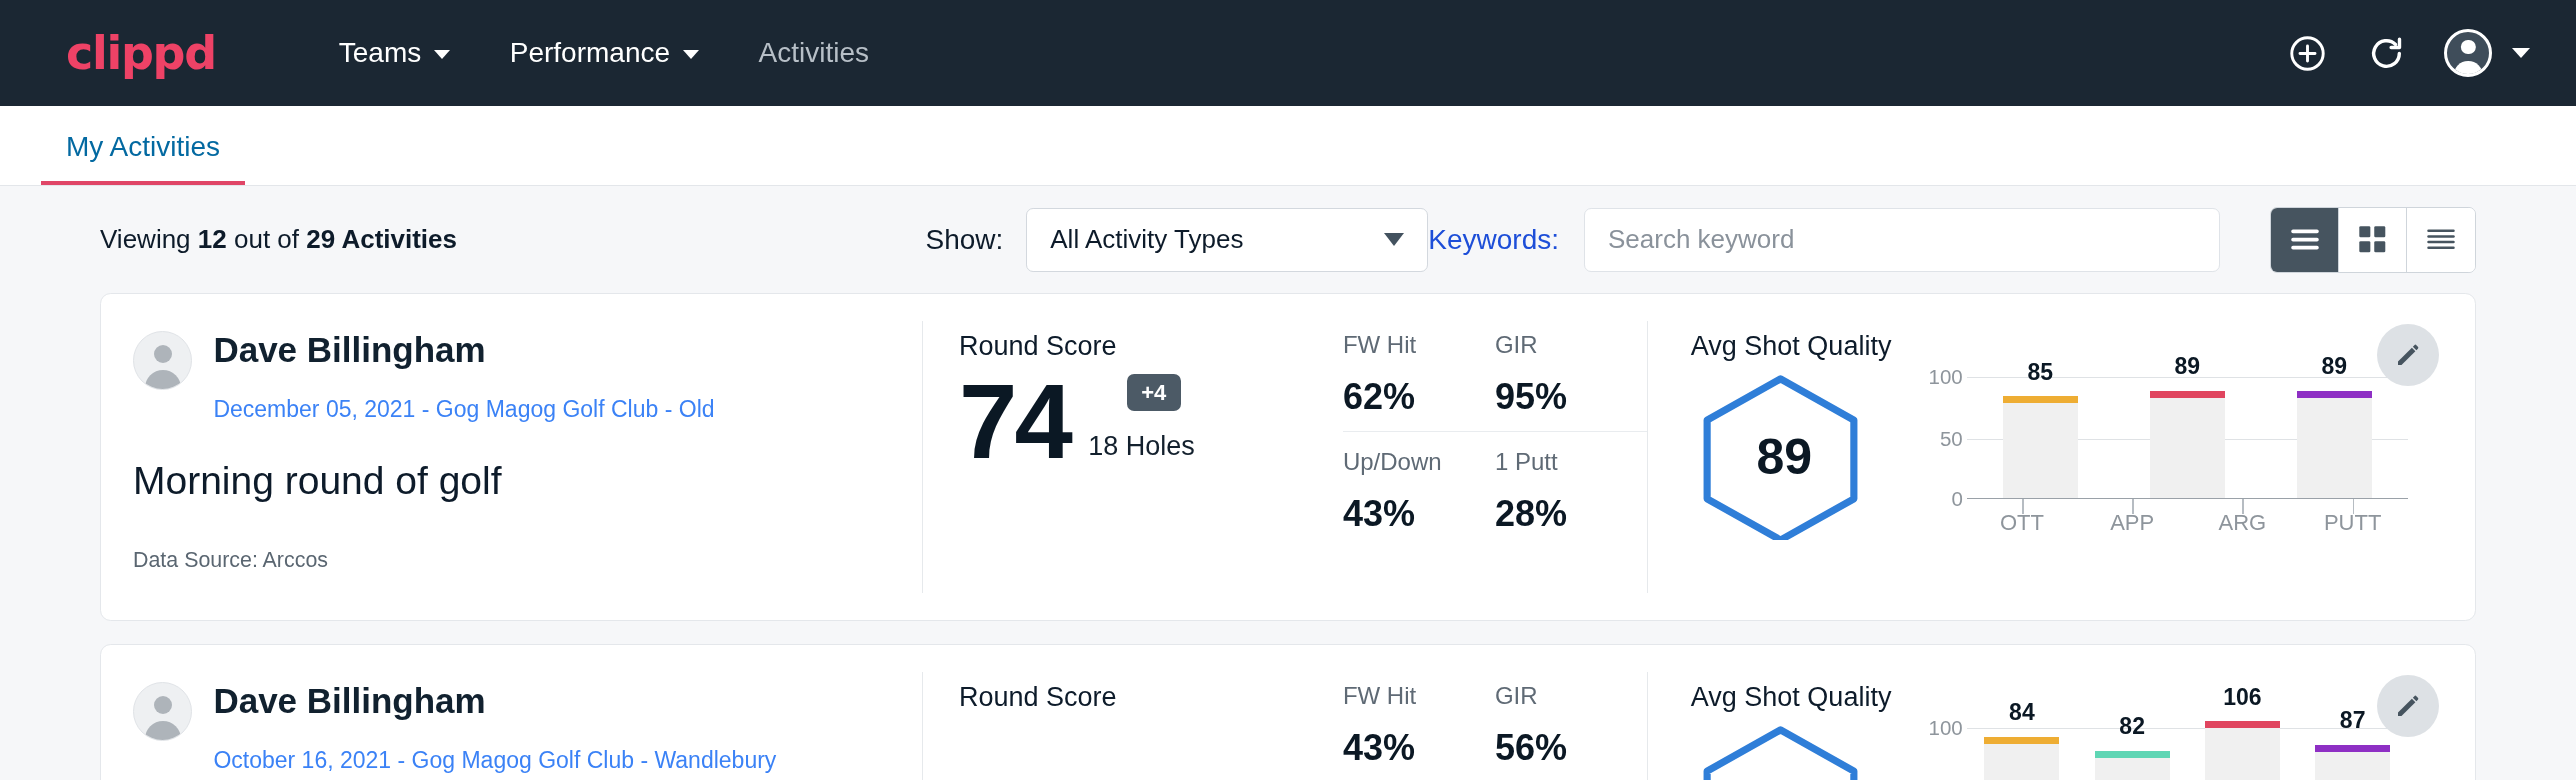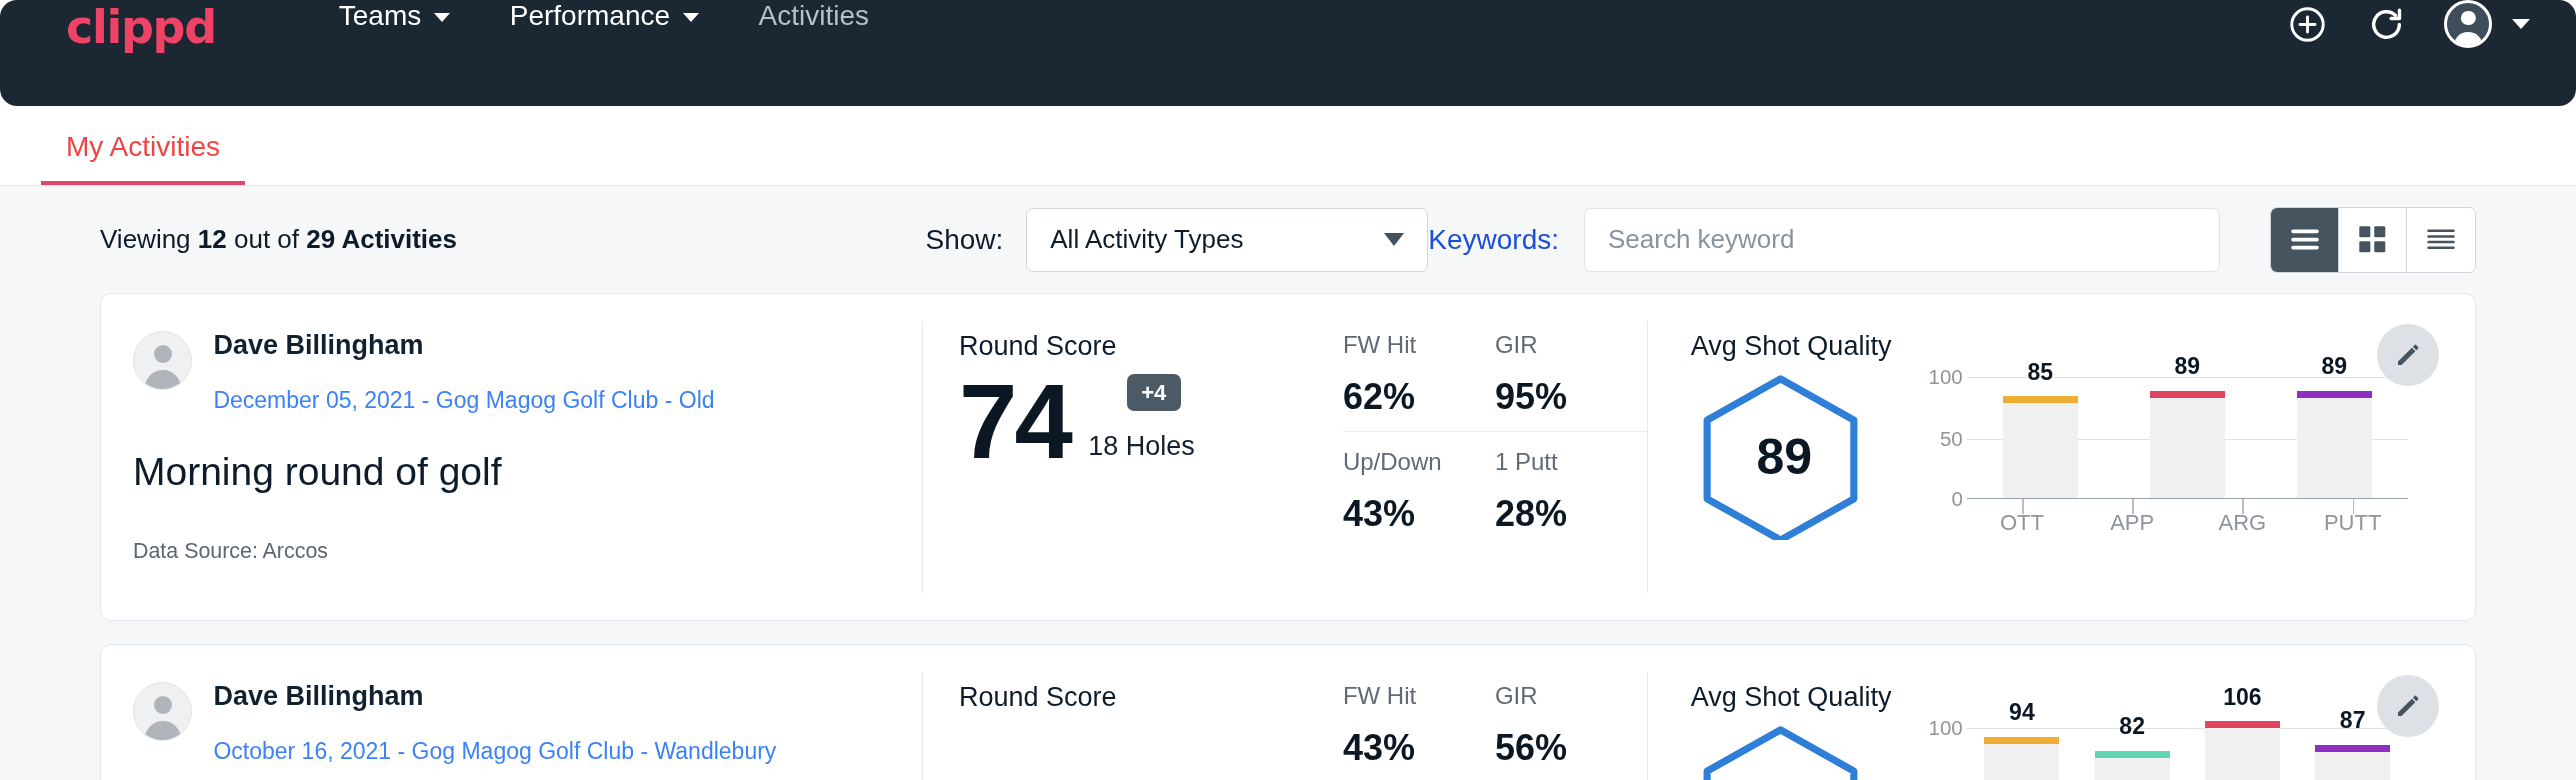--- a/index.html
+++ b/index.html
@@ -8,23 +8,22 @@
     font-family: "Liberation Sans", sans-serif;
     background: #ffffff;
     overflow: hidden;
   }
 
   
   .navbar {
     height: 106px;
     background: #1b2733;
     display: flex;
-    align-items: flex-start;
+    align-items: center;
     padding: 0 46px 0 66px;
-    border-radius: 17px;
   }
   .logo {
     font-size: 46px;
     font-weight: 700;
     color: #ee4266;
     letter-spacing: -1.3px;
     margin-right: 93px;
     font-family: "DejaVu Sans", sans-serif;
   }
   .nav-links { display: flex; align-items: center; gap: 0px; }
@@ -84,21 +83,21 @@
     display: flex; align-items: flex-end;
     padding-left: 41px;
   }
   .tab {
     font-size: 28px;
     color: #43525f;
     padding: 0 25px 18px 25px;
     border-bottom: 4.5px solid transparent;
     cursor: pointer;
   }
-  .tab.active { border-bottom-color: #e04667; color: #ef4444; }
+  .tab.active { border-bottom-color: #e04667; color: #0369a1; }
 
   
   .page { background: #f6f7f9; height: 594px; padding: 0 100px; }
 
   .filterbar {
     height: 107px;
     display: flex; align-items: center;
   }
   .viewing { font-size: 26px; color: #0d1b2a; }
   .viewing b { font-weight: 700; }
@@ -165,21 +164,21 @@
     position: relative; overflow: hidden; flex: 0 0 auto;
   }
   .avatar-card .head {
     position: absolute; top: 12.5px; left: 50%; transform: translateX(-50%);
     width: 18px; height: 18px; border-radius: 50%; background: #aeb4ba;
   }
   .avatar-card .body {
     position: absolute; bottom: -3.6px; left: 50%; transform: translateX(-50%);
     width: 36px; height: 23px; border-radius: 18px 18px 0 0; background: #aeb4ba;
   }
-  .who-name { font-size: 27px; font-weight: 700; color: #11212f; line-height: 1.1; }
+  .who-name { font-size: 35px; font-weight: 700; color: #11212f; line-height: 1.1; }
   .who-meta { font-size: 23px; color: #3b82f6; margin-top: 26px; }
   .card-title { font-size: 39px; color: #0d1b2a; margin-top: 36px; font-weight: 400; }
   .card-src { font-size: 21.4px; color: #5a6671; margin-top: 45px; }
 
   .divider-v { width: 0.9px; background: #e6e9ec; margin: 27px 0; }
 
   .card-mid { width: 420px; padding: 37px 0 0 36px; }
   .sec-label { font-size: 27px; color: #0d1b2a; }
   .score-row { display: flex; align-items: flex-end; margin-top: 7.1px; position: relative; }
   .score-num { font-size: 105px; font-weight: 700; color: #0b1824; line-height: 1; letter-spacing: -2.7px; }
@@ -509,21 +508,21 @@
           <div class="yaxis">
             <div class="ytick" style="top:9.8px">100</div>
             <div class="ytick" style="top:72px">50</div>
 
           </div>
           <div class="plot">
             <div class="gridline" style="top:9.8px"></div>
 
             <div class="bars">
                   <div class="barcell">
-        <div class="barlabel" style="bottom:123px">94</div>
+        <div class="barlabel" style="bottom:123px">84</div>
         <div class="bar" style="height:112px">
           <div class="barcap" style="background:#eead33"></div>
         </div>
       </div>
                   <div class="barcell">
         <div class="barlabel" style="bottom:109px">82</div>
         <div class="bar" style="height:98px">
           <div class="barcap" style="background:#5fd6b4"></div>
         </div>
       </div>

